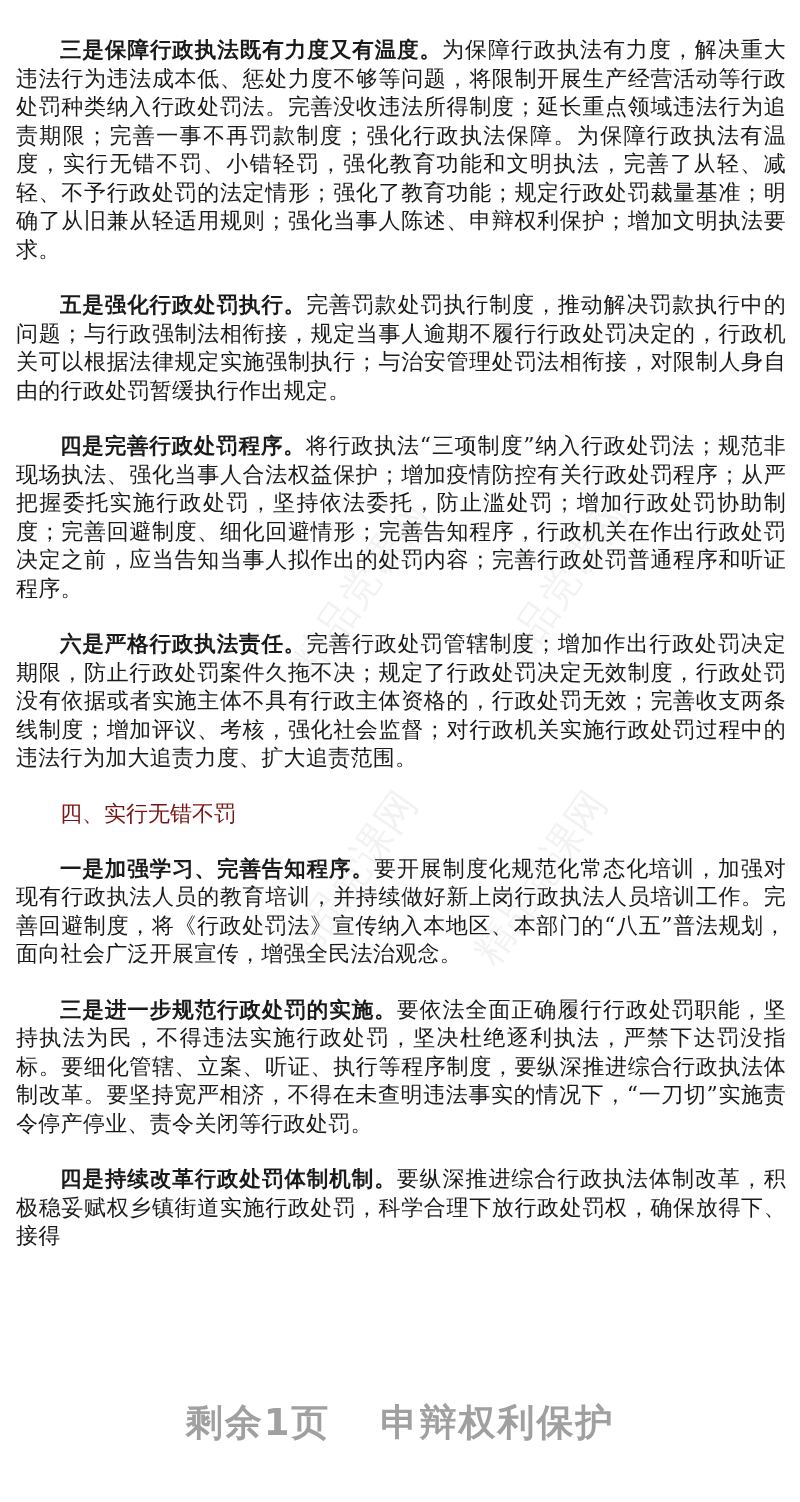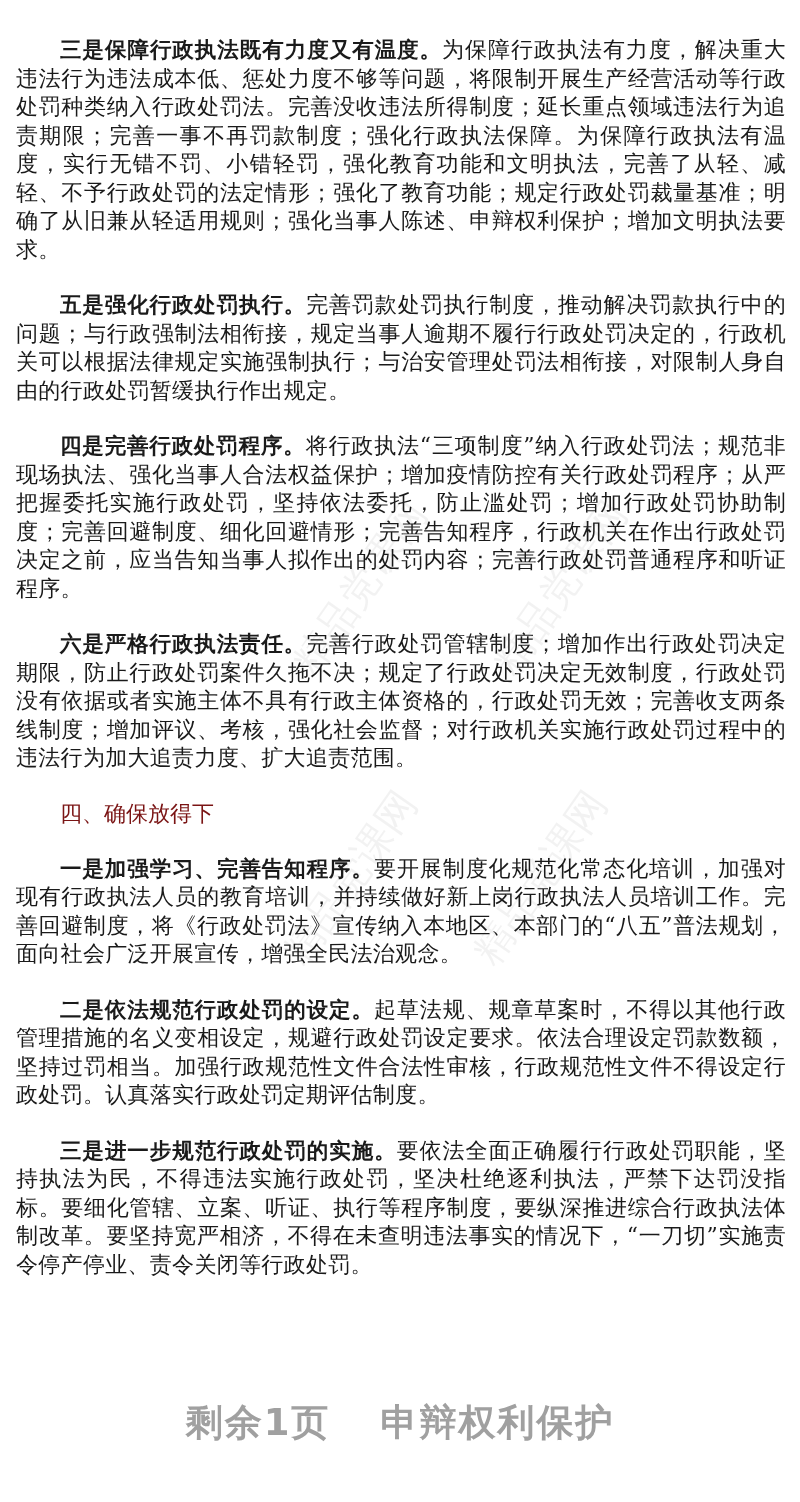--- a/index.html
+++ b/index.html
@@ -39,32 +39,32 @@
   </p>
 
   <p class="para">
     <span class="lead">四是完善行政处罚程序。</span><span>将行政执法“三项制度”纳入行政处罚法；规范非现场执法、强化当事人合法权益保护；增加疫情防控有关行政处罚程序；从严把握委托实施行政处罚，坚持依法委托，防止滥处罚；增加行政处罚协助制度；完善回避制度、细化回避情形；完善告知程序，行政机关在作出行政处罚决定之前，应当告知当事人拟作出的处罚内容；完善行政处罚普通程序和听证程序。</span>
   </p>
 
   <p class="para">
     <span class="lead">六是严格行政执法责任。</span><span>完善行政处罚管辖制度；增加作出行政处罚决定期限，防止行政处罚案件久拖不决；规定了行政处罚决定无效制度，行政处罚没有依据或者实施主体不具有行政主体资格的，行政处罚无效；完善收支两条线制度；增加评议、考核，强化社会监督；对行政机关实施行政处罚过程中的违法行为加大追责力度、扩大追责范围。</span>
   </p>
 
-  <div class="section-heading" id="sec-head" style="color: rgb(122, 20, 20);">四、确保放得下</div>
+  <div class="section-heading" id="sec-head" style="color: rgb(122, 20, 20);">四、实行无错不罚</div>
 
   <p class="para">
     <span class="lead">一是加强学习、完善告知程序。</span><span>要开展制度化规范化常态化培训，加强对现有行政执法人员的教育培训，并持续做好新上岗行政执法人员培训工作。完善回避制度，将《行政处罚法》宣传纳入本地区、本部门的“八五”普法规划，面向社会广泛开展宣传，增强全民法治观念。</span>
   </p>
 
-  <p class="para">
-    <span class="lead">二是依法规范行政处罚的设定。</span><span>起草法规、规章草案时，不得以其他行政管理措施的名义变相设定，规避行政处罚设定要求。依法合理设定罚款数额，坚持过罚相当。加强行政规范性文件合法性审核，行政规范性文件不得设定行政处罚。认真落实行政处罚定期评估制度。</span>
-  </p>
 
   <p class="para">
     <span class="lead">三是进一步规范行政处罚的实施。</span><span>要依法全面正确履行行政处罚职能，坚持执法为民，不得违法实施行政处罚，坚决杜绝逐利执法，严禁下达罚没指标。要细化管辖、立案、听证、执行等程序制度，要纵深推进综合行政执法体制改革。要坚持宽严相济，不得在未查明违法事实的情况下，“一刀切”实施责令停产停业、责令关闭等行政处罚。</span>
   </p>
 
+  <p class="para">
+    <span class="lead">四是持续改革行政处罚体制机制。</span><span>要纵深推进综合行政执法体制改革，积极稳妥赋权乡镇街道实施行政处罚，科学合理下放行政处罚权，确保放得下、接得</span>
+  </p>
 
 </div>
 
 <div class="footer-banner" id="footer" style="color: rgb(160, 160, 160);">
   <span>剩余1页</span><span class="gap"></span><span>申辩权利保护</span>
 </div>
 
 </body></html>

